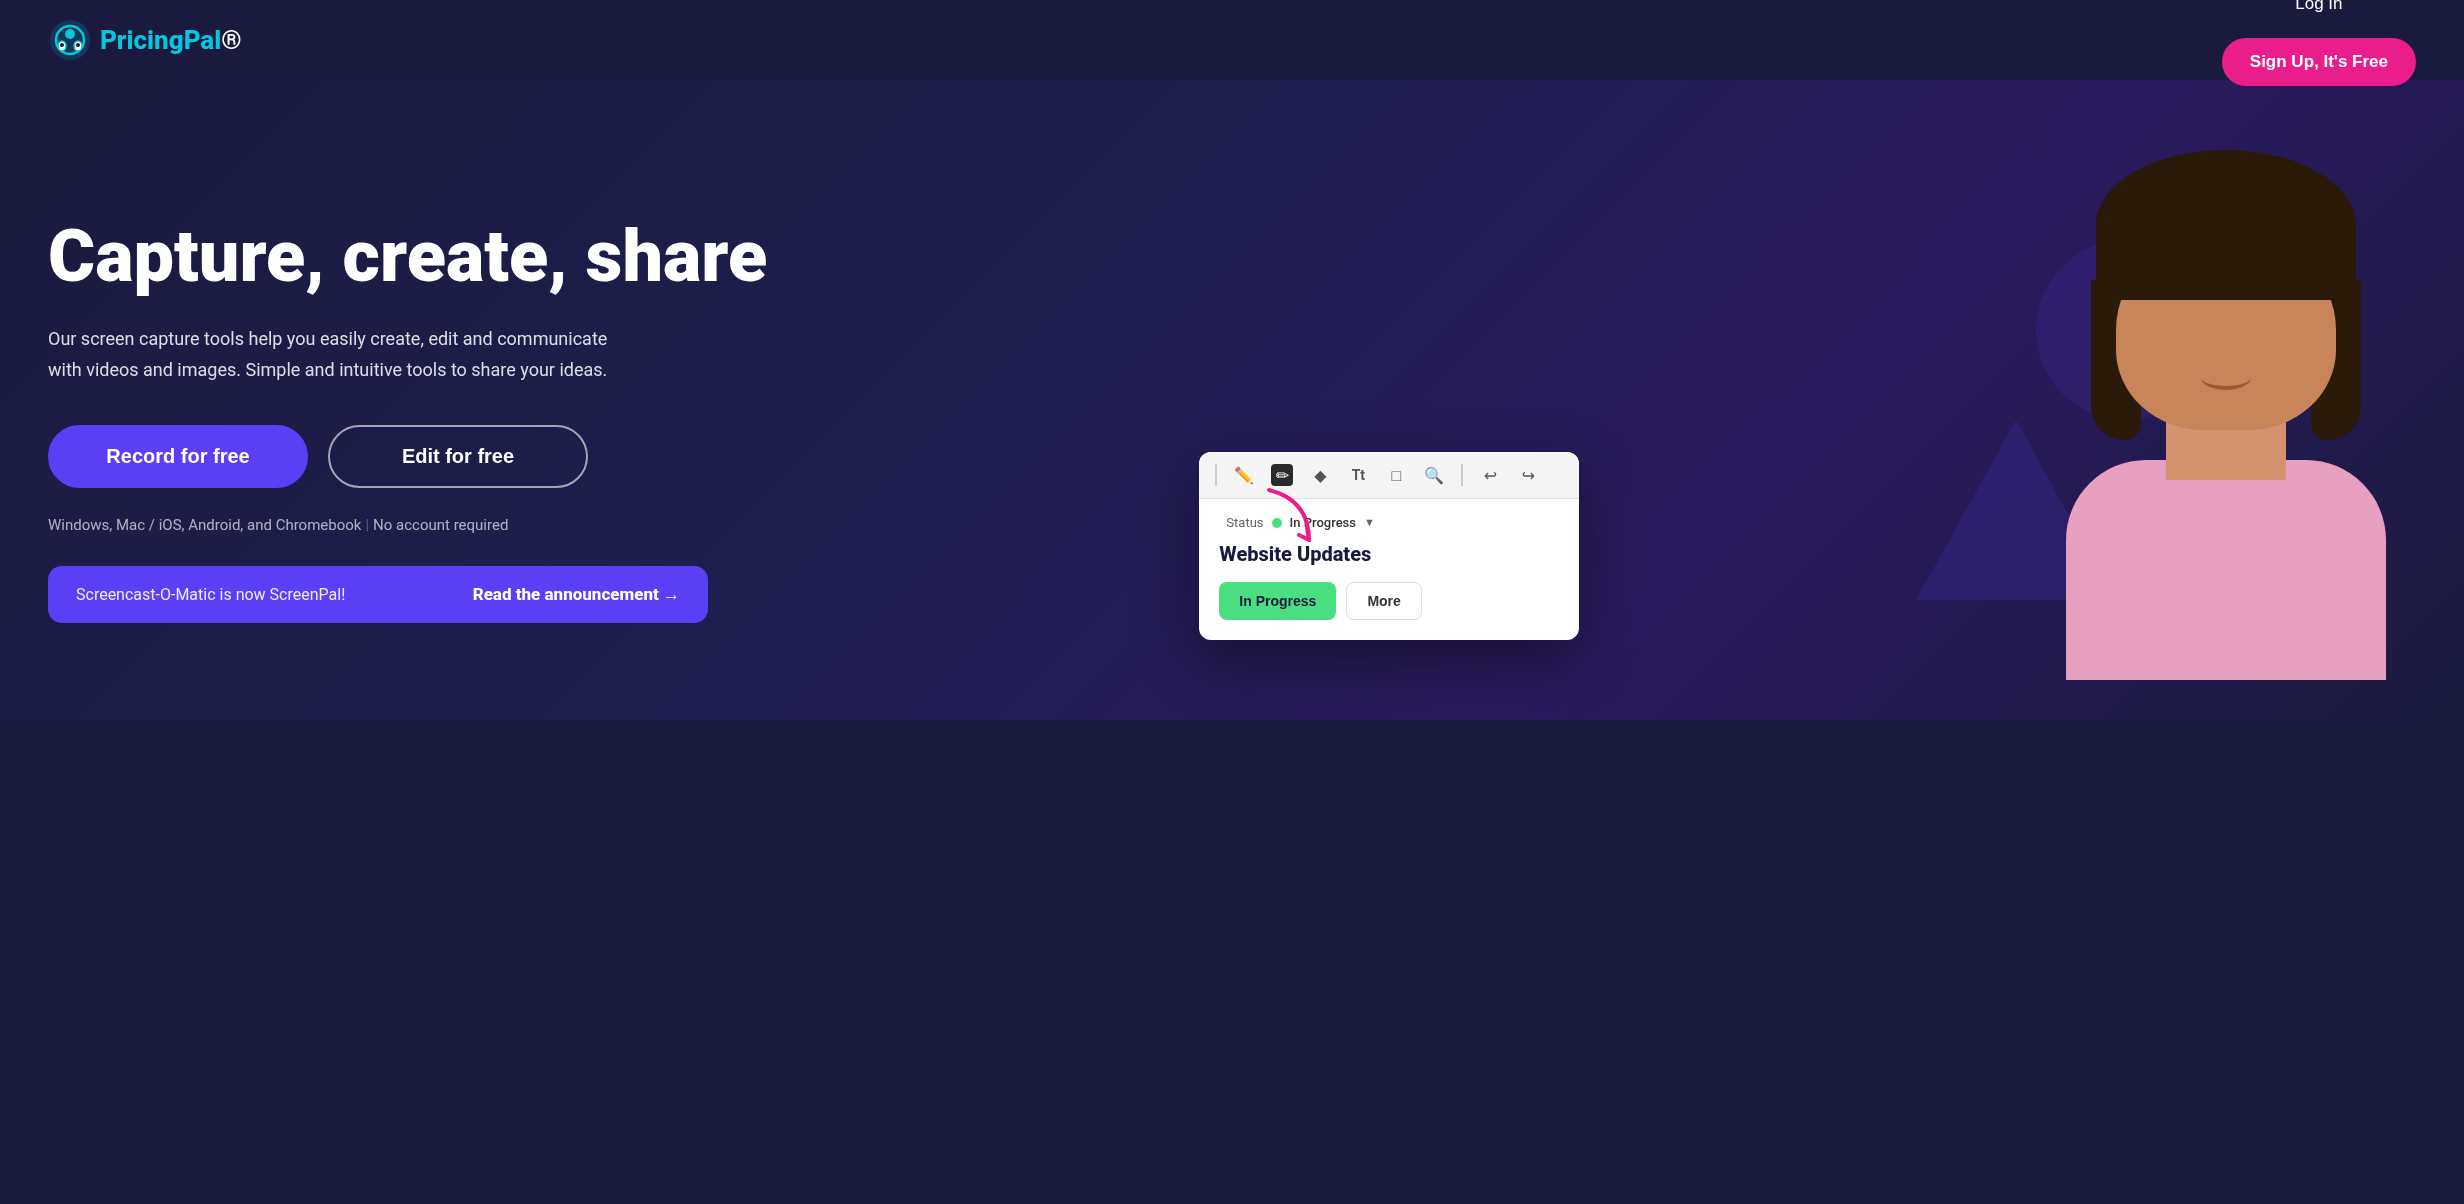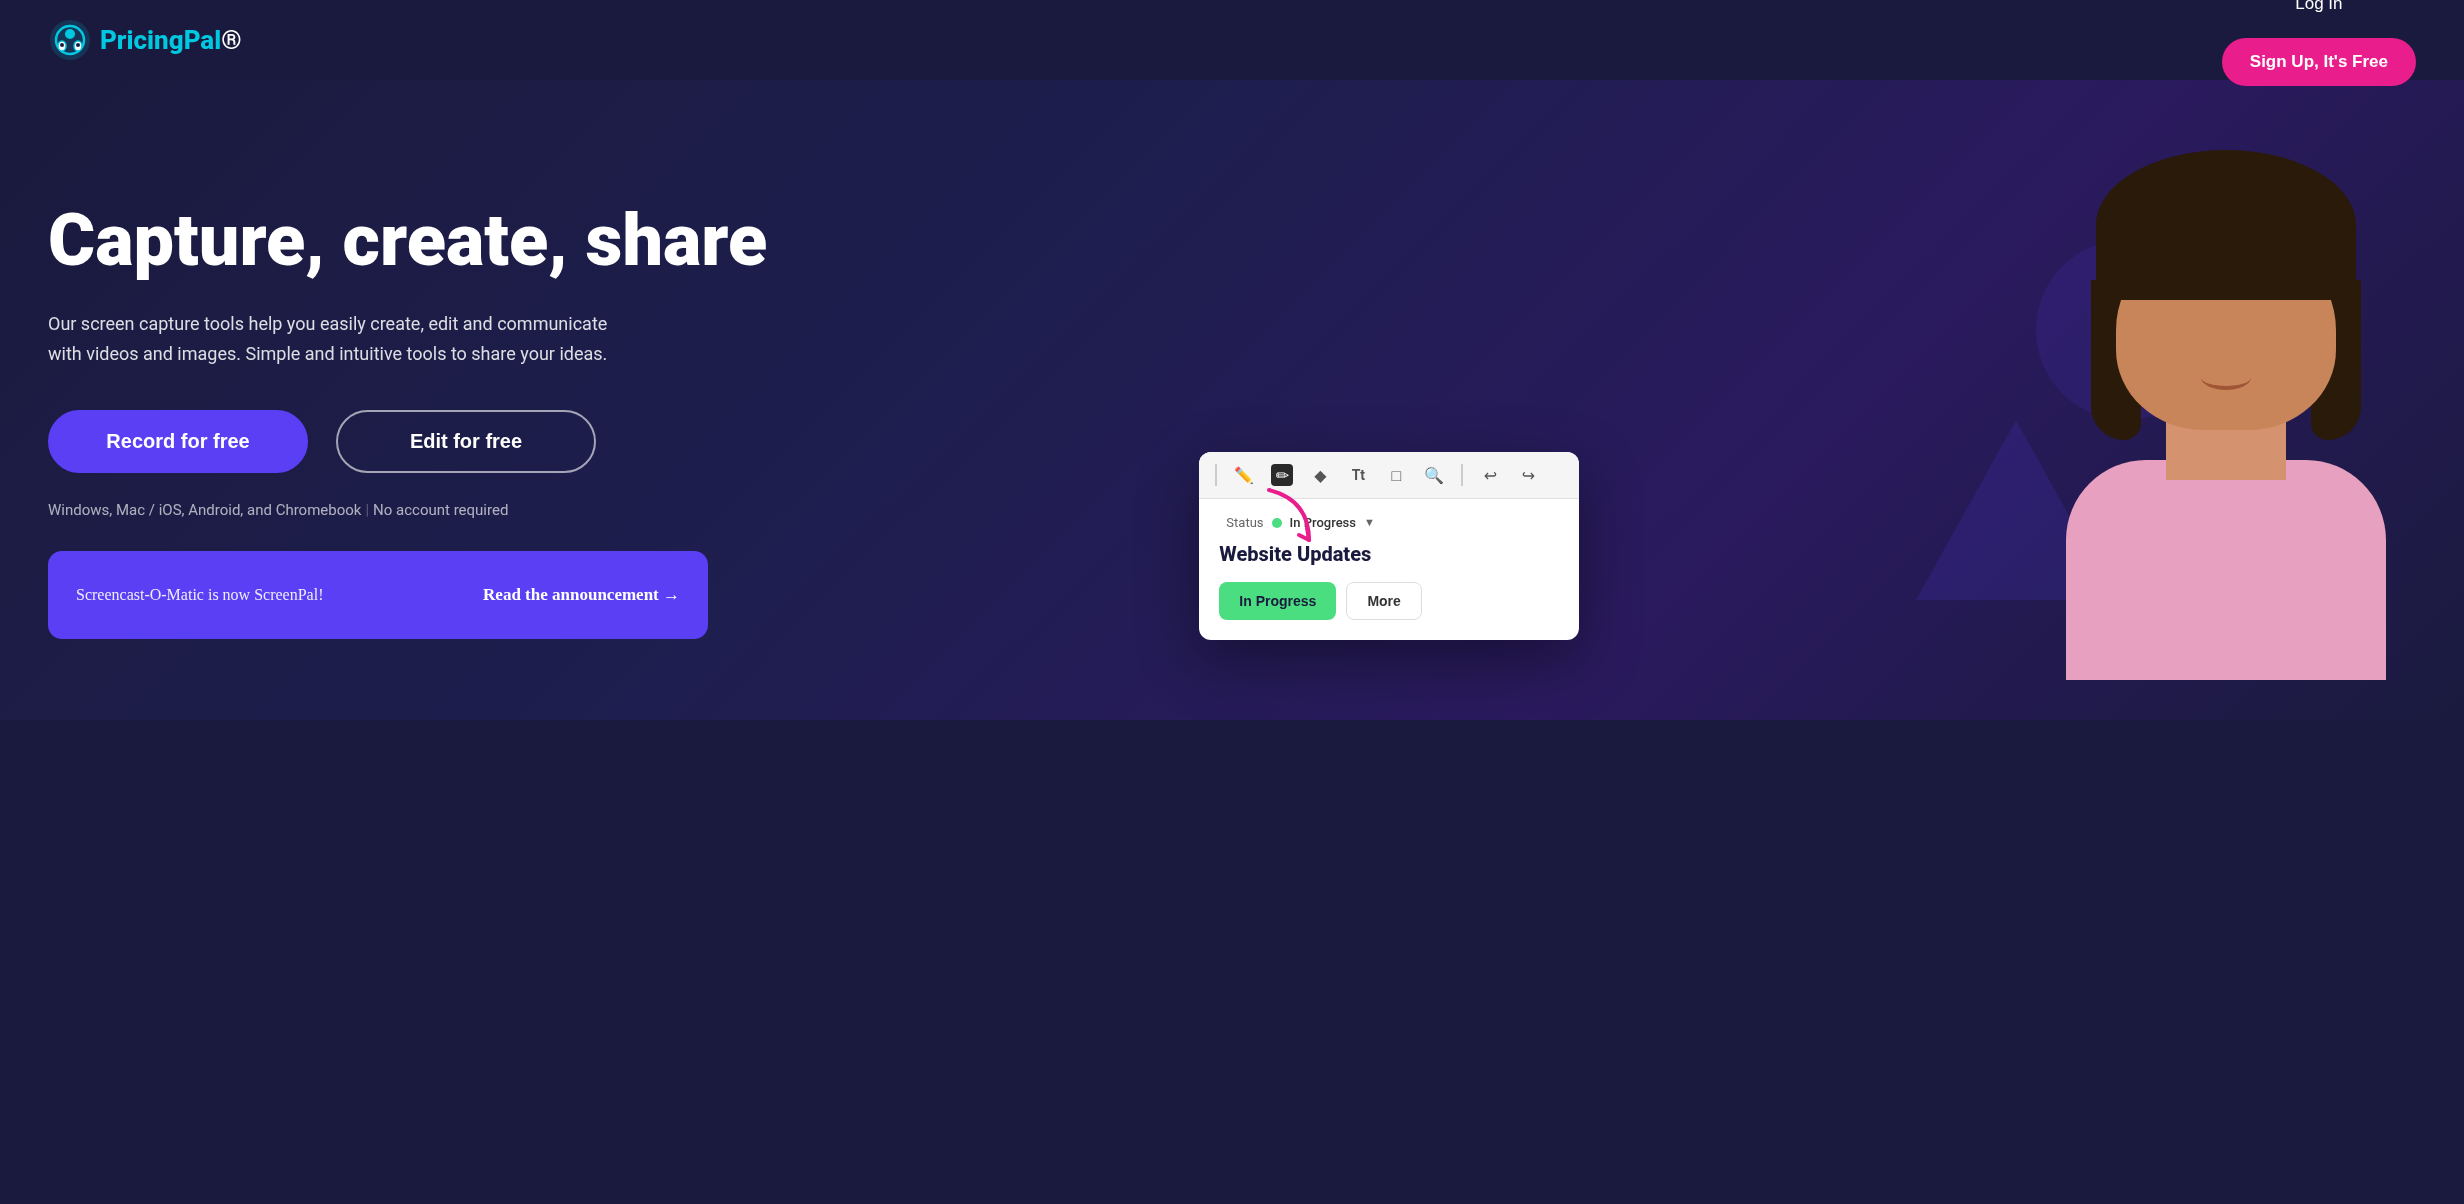--- a/index.html
+++ b/index.html
@@ -120,21 +120,21 @@
     .hero-subtitle {
       font-size: 18px;
       line-height: 1.7;
       color: rgba(255,255,255,0.85);
       max-width: 580px;
       margin-bottom: 40px;
     }
 
     .hero-buttons {
       display: flex;
-      gap: 28px;
+      gap: 20px;
       margin-bottom: 28px;
       flex-wrap: wrap;
     }
 
     .btn-record {
       background: #5a3ff5;
       color: #fff;
       border: 2px solid #5a3ff5;
       border-radius: 50px;
       padding: 18px 44px;
@@ -165,26 +165,25 @@
       gap: 4px;
     }
 
     .platform-divider {
       opacity: 0.4;
     }
 
     .announcement-bar {
       background: #5a3ff5;
       border-radius: 14px;
-      padding: 34px 28px;
+      padding: 18px 28px;
       display: flex;
       align-items: center;
       gap: 24px;
       max-width: 660px;
-      font-family: Liberation Serif, serif;
     }
 
     .announcement-text {
       font-size: 16px;
       color: rgba(255,255,255,0.9);
       flex: 1;
     }
 
     .announcement-link {
       font-size: 17px;

